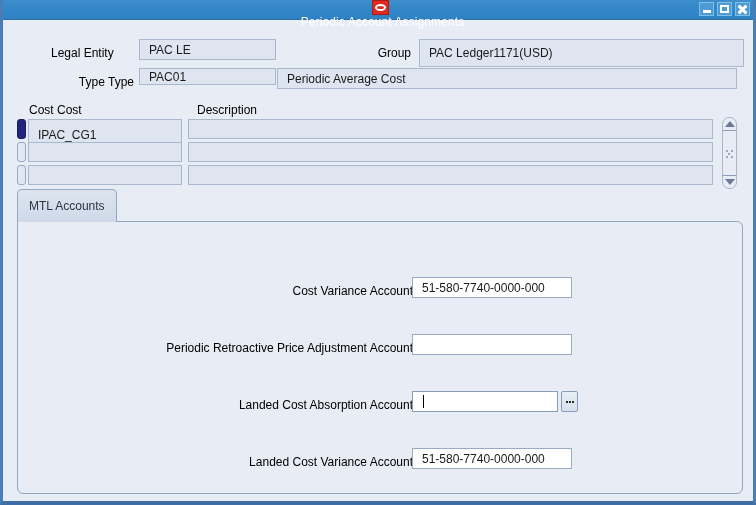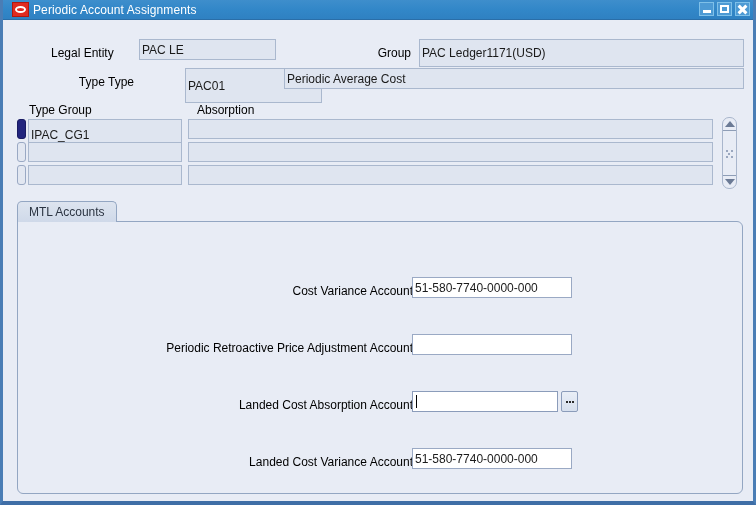--- a/index.html
+++ b/index.html
@@ -31,20 +31,21 @@
 
   
   .titlebar {
     position: relative;
     height: 19px;
     background: linear-gradient(to bottom, #3e8ecc 0%, #3287c8 50%, #2f81c2 100%);
     display: flex;
     align-items: center;
     padding-left: 9px;
     border-bottom: 1px solid #2a6ea8;
+    flex-direction: column;
   }
   .oracle-icon {
     width: 17px;
     height: 15px;
     background: #e02b20;
     border: 1px solid #b01810;
     box-sizing: border-box;
     display: flex;
     align-items: center;
     justify-content: center;
@@ -105,21 +106,21 @@
     font-family: "Liberation Sans", sans-serif;
     white-space: nowrap;
   }
 
   
   .fld {
     box-sizing: border-box;
     font-family: "Liberation Sans", sans-serif;
     font-size: 12px;
     color: #1a1a1a;
-    padding: 1px 2px;
+    padding: 1px 9px;
     display: flex;
     align-items: center;
     white-space: nowrap;
     overflow: hidden;
   }
   .fld-ro {
     background: #dfe5f0;
     border: 1px solid #aab8ce;
   }
   .fld-rw {
@@ -216,21 +217,21 @@
     left: 14px;
     top: 200px;
     height: 22px;
     display: flex;
     align-items: flex-end;
     z-index: 3;
   }
   .tab {
     box-sizing: border-box;
     height: 21px;
-    padding: 4px 11px;
+    padding: 16px 11px;
     display: flex;
     align-items: center;
     justify-content: center;
     font-size: 12px;
     font-family: "Liberation Sans", sans-serif;
     border-top-left-radius: 5px;
     border-top-right-radius: 5px;
     border: 1px solid #93a6c2;
     border-bottom: none;
     white-space: nowrap;
@@ -301,25 +302,25 @@
     </div>
   </div>
 
   <div class="hdr lbl" style="left:48px; top:46px; width:83px; text-align:left;">Legal Entity</div>
   <div class="hdr fld fld-ro" style="left:136px; top:39px; width:137px; height:21px;">PAC LE</div>
 
   <div class="hdr lbl" style="left:300px; top:46px; width:108px; text-align:right;">Group</div>
   <div class="hdr fld fld-ro" style="left:416px; top:39px; width:325px; height:28px;">PAC Ledger1171(USD)</div>
 
   <div class="hdr lbl" style="left:48px; top:75px; width:83px; text-align:right;">Type Type</div>
-  <div class="hdr fld fld-ro" style="left:136px; top:68px; width:137px; height:35px;margin-left:46px;">PAC01</div>
-  <div class="hdr fld fld-ro" style="left:281px; top:68px; width:460px; height:21px;">Periodic Average Cost</div>
-
-  <div class="colhdr" style="left:26px; top:103px;">Type Group</div>
-  <div class="colhdr" style="left:194px; top:103px;">Absorption</div>
+  <div class="hdr fld fld-ro" style="left:136px; top:68px; width:137px; height:17px;">PAC01</div>
+  <div class="hdr fld fld-ro" style="left:274px; top:68px; width:460px; height:21px;">Periodic Average Cost</div>
+
+  <div class="colhdr" style="left:26px; top:103px;">Cost Cost</div>
+  <div class="colhdr" style="left:194px; top:103px;">Description</div>
 
   <div class="rec-ind cur" style="left:14px; top:119px;"></div>
   <div class="fld fld-ro" style="position:absolute; left:25px; top:119px; width:154px; height:32px;">IPAC_CG1</div>
   <div class="fld fld-ro" style="position:absolute; left:185px; top:119px; width:525px; height:20px;"></div>
 
   <div class="rec-ind" style="left:14px; top:142px;"></div>
   <div class="fld fld-ro" style="position:absolute; left:25px; top:142px; width:154px; height:20px;"></div>
   <div class="fld fld-ro" style="position:absolute; left:185px; top:142px; width:525px; height:20px;"></div>
 
   <div class="rec-ind" style="left:14px; top:165px;"></div>

